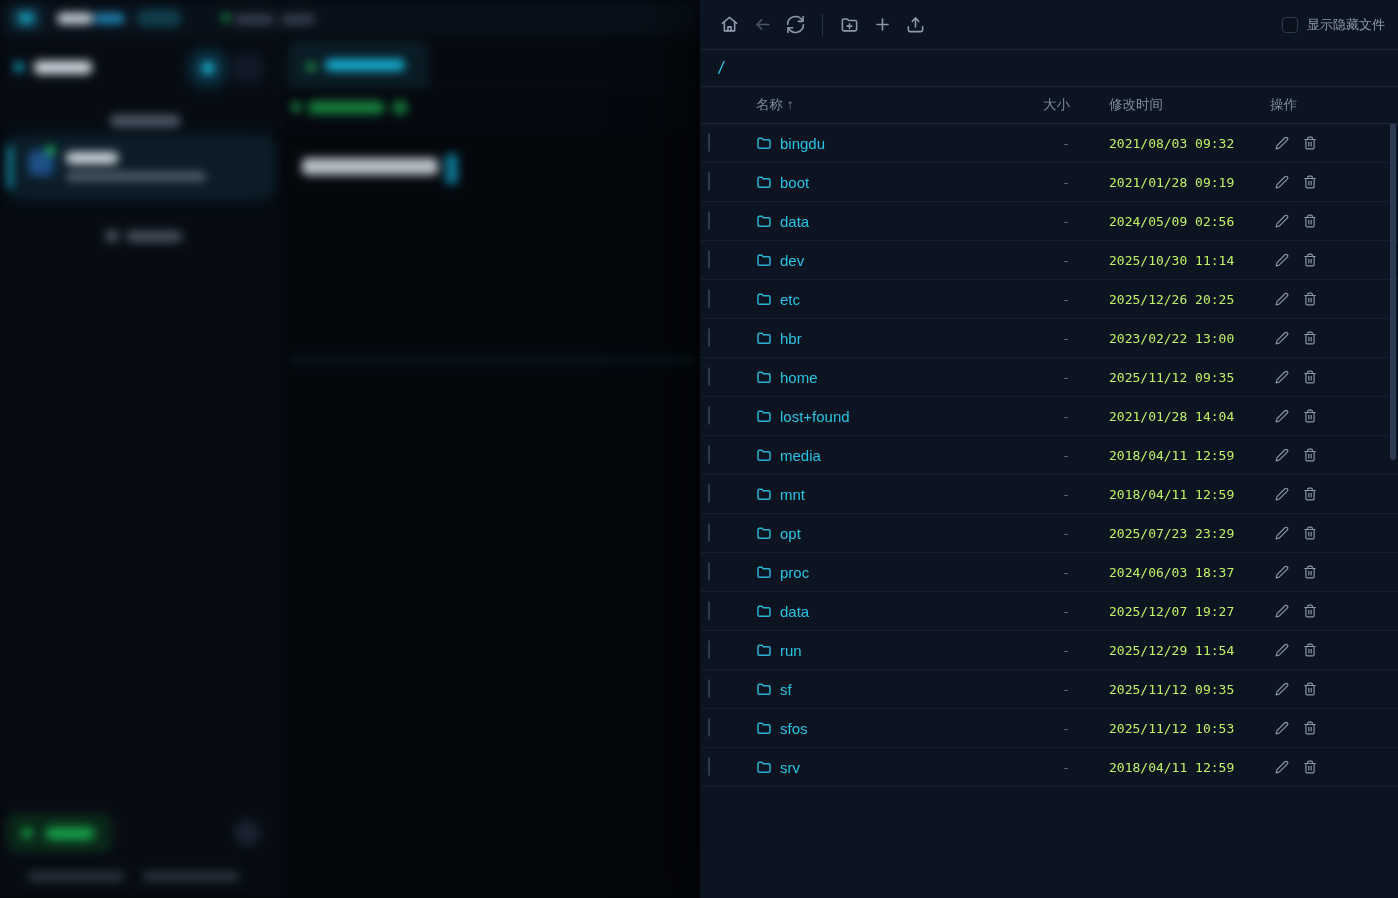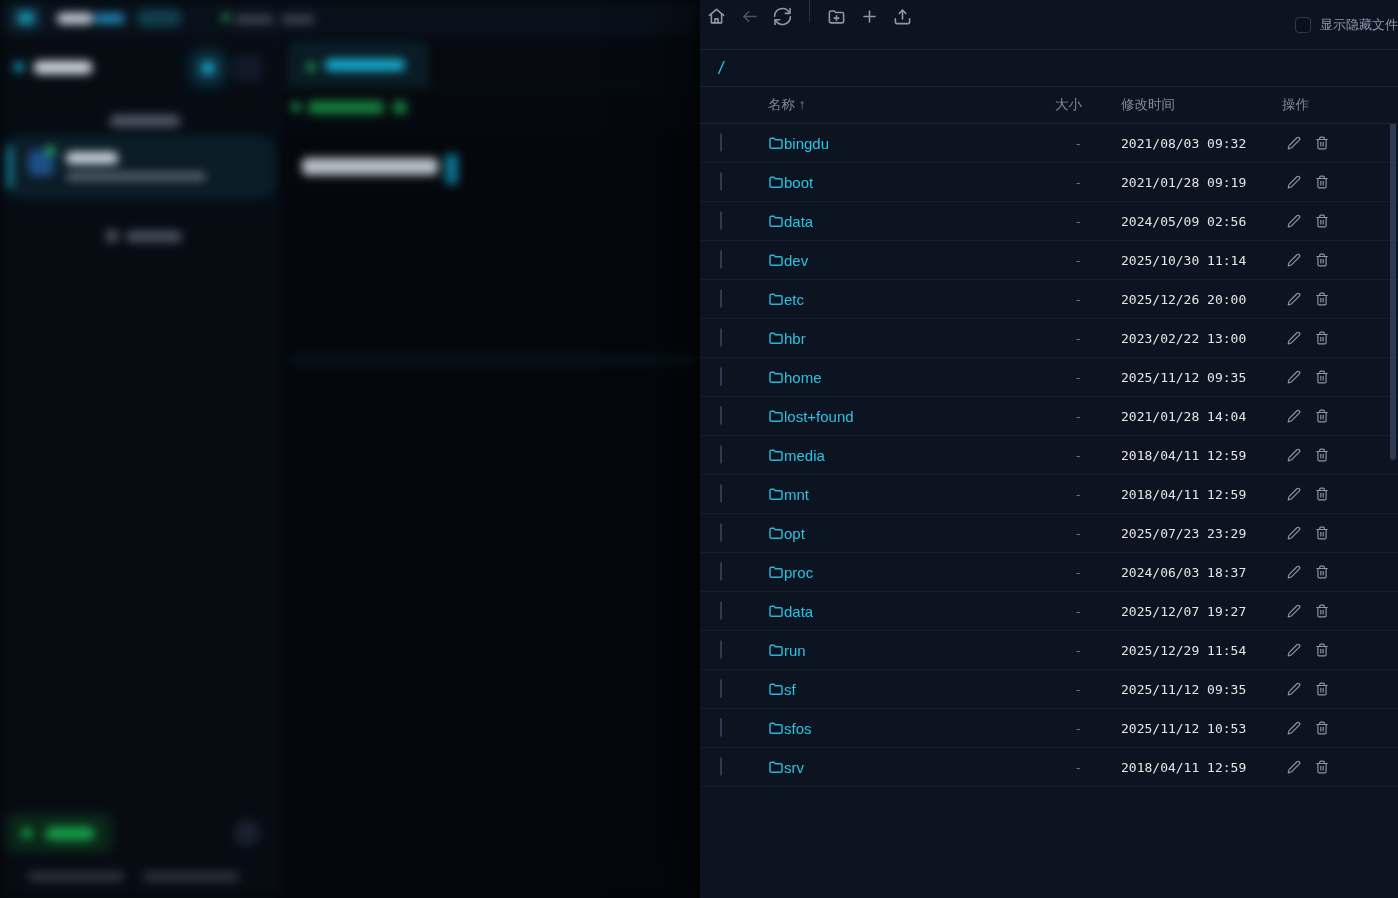--- a/index.html
+++ b/index.html
@@ -38,47 +38,47 @@
   .close-btn { margin-left:auto; }
 
   .search-section { flex:none; padding:7px 14px; border-bottom:1px solid #1b2533; }
   .search-box { position:relative; height:38px; }
   .search-box input { width:100%; height:38px; background:#151e2d; border:1px solid #273349;
     border-radius:8px; color:#cbd5e1; font-size:14px; padding:0 12px 0 41px; outline:none;
     font-family:inherit; }
   .search-box input::placeholder { color:#64748b; }
   .search-icon { position:absolute; left:13px; top:10px; }
 
-  .toolbar { height:50px; flex:none; display:flex; padding:0 0;
+  .toolbar { height:50px; flex:none; display:flex; align-items:center; padding:0 13px;
     border-bottom:1px solid #1b2533; }
   .toolbar .icon-btn { width:33px; height:33px; }
   .tb-divider { width:1px; height:22px; background:#273349; margin:0 10px; }
   .show-hidden { margin-left:auto; display:flex; align-items:center; gap:9px; cursor:pointer; }
   .checkbox { width:16px; height:16px; border-radius:4px; border:1.5px solid #2c3a4f;
     background:#0a101c; flex:none; }
   .show-hidden-label { font-size:13px; color:#8c98ab; }
 
   .breadcrumb { height:37px; flex:none; display:flex; align-items:center; padding:0 17px;
     border-bottom:1px solid #1b2533; }
   .breadcrumb-path { color:#29c3e3; font-size:15px; font-family:"DejaVu Sans Mono",monospace; cursor:pointer; }
 
   .grid-row { display:grid; grid-template-columns:48px 268px 52px 176px 96px; align-items:center;
-    padding-left:20px; }
+    padding-left:8px; }
   .thead { height:37px; flex:none; border-bottom:1px solid #1b2533; color:#7d8a9c; font-size:13.5px; }
   .th-size { text-align:right; padding-right:6px; }
   .th-date { padding-left:33px; }
   .th-actions { padding-left:18px; }
 
   .rows { flex:1; overflow:hidden; position:relative; }
   .row { height:39px; border-bottom:1px solid #151e2c; }
-  .row-name { display:flex; align-items:center; cursor:pointer; min-width:0; }
+  .row-name { display:flex; align-items:center; gap:8px; cursor:pointer; min-width:0; }
   .row-name .fname { color:#29c3e3; font-size:15px; white-space:nowrap; overflow:hidden; }
   .cell-size { text-align:right; padding-right:6px; color:#657083; font-size:13px;
     font-family:"DejaVu Sans Mono",monospace; }
-  .cell-date { padding-left:33px; color:#e5e5e5; font-size:13px;
+  .cell-date { padding-left:33px; color:#bef264; font-size:13px;
     font-family:"DejaVu Sans Mono",monospace; white-space:nowrap; }
   .cell-actions { padding-left:18px; display:flex; gap:4px; }
   .cell-actions .icon-btn { width:24px; height:24px; }
 
   .scroll-thumb { position:absolute; right:2px; top:-34px; width:6px; height:370px;
     border-radius:3px; background:#2c3950; }
 
   .panel-footer { height:30px; flex:none; border-top:1px solid #1b2533; display:flex;
     align-items:center; padding:0 16px; background:#0d1421; position:relative; z-index:2; }
   .footer-count { font-size:13px; color:#8b96a8; }
@@ -361,21 +361,21 @@
         <span><span class="checkbox"></span></span>
         <span class="row-name">
           <span>
             <svg width="16" height="16" viewBox="0 0 24 24" fill="none" stroke="#29b6d6" stroke-width="2.2" stroke-linecap="round" stroke-linejoin="round">
               <path d="M3 7a2 2 0 0 1 2-2h4l2 2h8a2 2 0 0 1 2 2v9a2 2 0 0 1-2 2H5a2 2 0 0 1-2-2z"></path>
             </svg>
           </span>
           <span class="fname">etc</span>
         </span>
         <span class="cell-size">-</span>
-        <span class="cell-date">2025/12/26 20:00</span>
+        <span class="cell-date">2025/12/26 20:25</span>
         <span class="cell-actions">
           <button class="icon-btn">
             <span>
               <svg width="14" height="14" viewBox="0 0 24 24" fill="none" stroke="#8b96a8" stroke-width="2" stroke-linecap="round" stroke-linejoin="round">
                 <path d="M17 3a2.8 2.8 0 1 1 4 4L7.5 20.5 2 22l1.5-5.5z"></path>
               </svg>
             </span>
           </button>
           <button class="icon-btn">
             <span>

